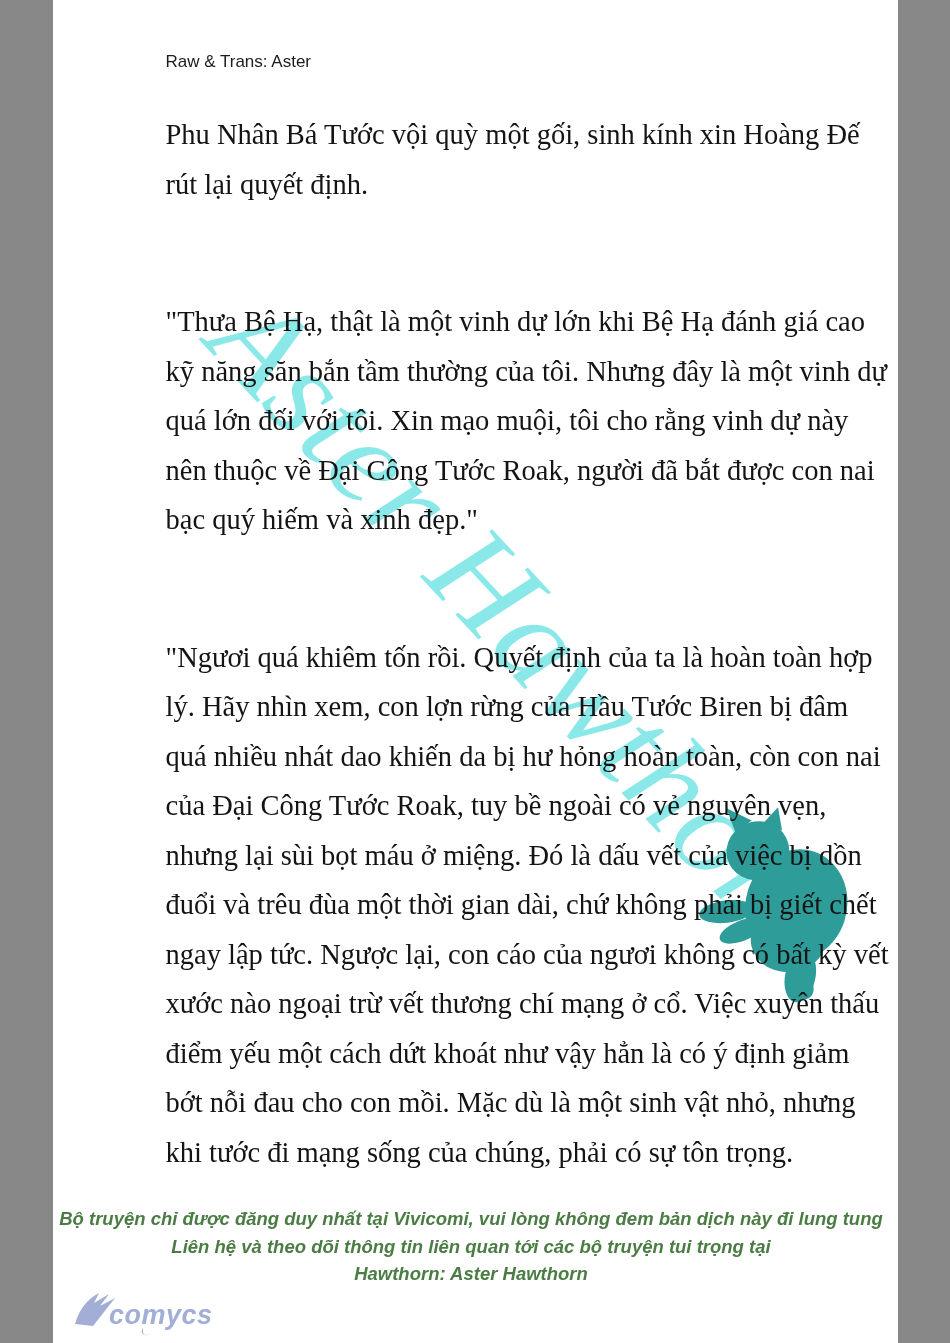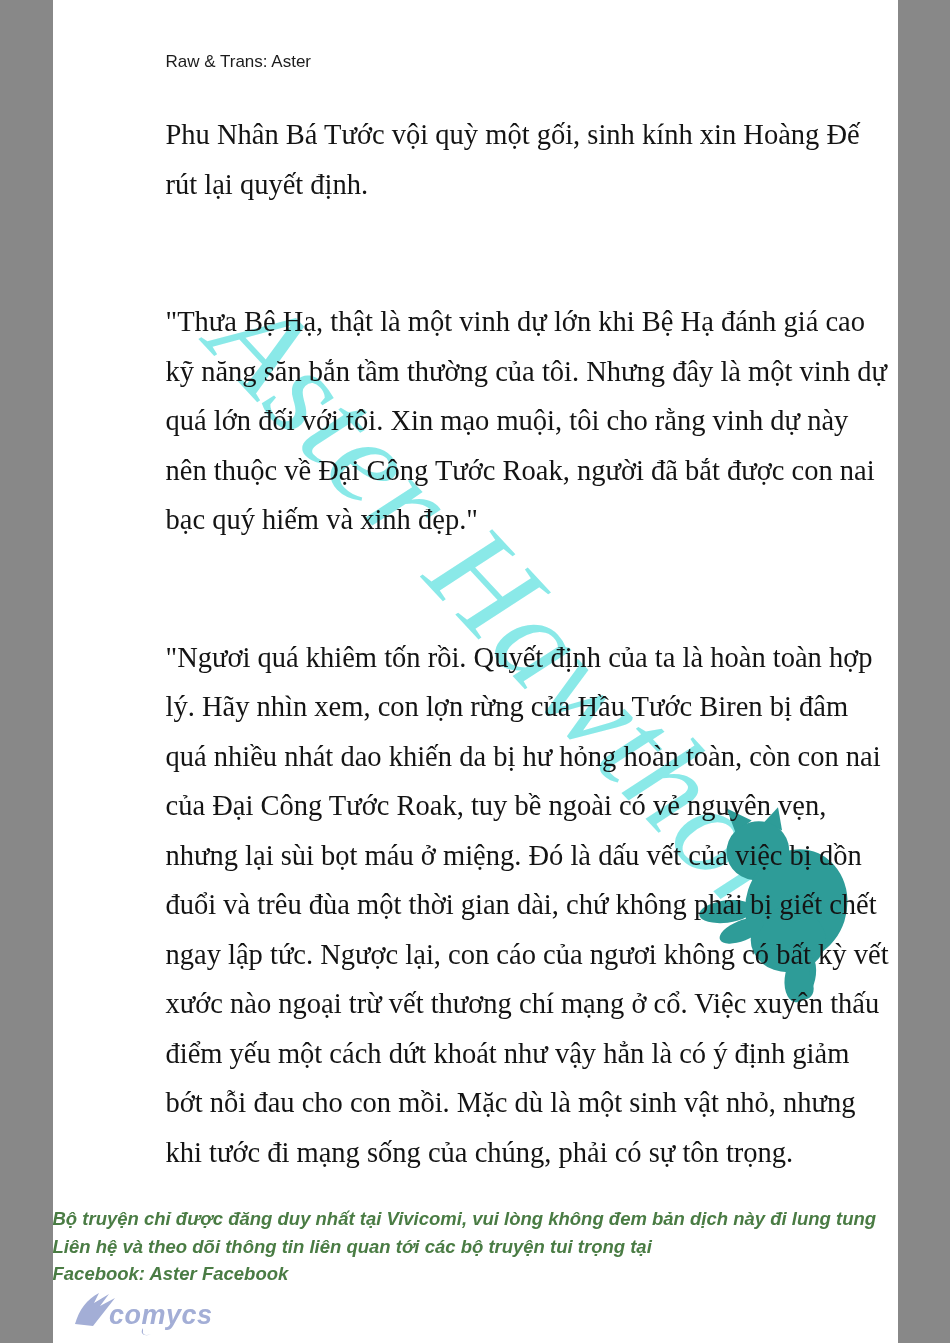--- a/index.html
+++ b/index.html
@@ -45,21 +45,21 @@
     width:727px;
     font-size:28.5px; line-height:49.5px;
     color:#141414;
     z-index:3;
   }
   .content p { margin:0 0 88px 0; }
   .content p:last-child { margin-bottom:0; }
   
   .footer-note {
     position:absolute; left:0; right:8px; top:1205px;
-    text-align:left;
+    text-align:center;
     font-family:"Liberation Sans", sans-serif;
     font-style:italic; font-weight:bold;
     font-size:18.5px; line-height:27.5px;
     color:var(--footer_green, #4a7c44);
     z-index:4;
   }
   
   .logo {
     position:absolute; left:16px; top:1286px;
     width:160px; height:52px;
@@ -99,21 +99,21 @@
 
   <div class="content">
     <p>Phu Nhân Bá Tước vội quỳ một gối, sinh kính xin Hoàng Đế rút lại quyết định.</p>
     <p>"Thưa Bệ Hạ, thật là một vinh dự lớn khi Bệ Hạ đánh giá cao kỹ năng săn bắn tầm thường của tôi. Nhưng đây là một vinh dự quá lớn đối với tôi. Xin mạo muội, tôi cho rằng vinh dự này nên thuộc về Đại Công Tước Roak, người đã bắt được con nai bạc quý hiếm và xinh đẹp."</p>
     <p>"Ngươi quá khiêm tốn rồi. Quyết định của ta là hoàn toàn hợp lý. Hãy nhìn xem, con lợn rừng của Hầu Tước Biren bị đâm quá nhiều nhát dao khiến da bị hư hỏng hoàn toàn, còn con nai của Đại Công Tước Roak, tuy bề ngoài có vẻ nguyên vẹn, nhưng lại sùi bọt máu ở miệng. Đó là dấu vết của việc bị dồn đuổi và trêu đùa một thời gian dài, chứ không phải bị giết chết ngay lập tức. Ngược lại, con cáo của ngươi không có bất kỳ vết xước nào ngoại trừ vết thương chí mạng ở cổ. Việc xuyên thấu điểm yếu một cách dứt khoát như vậy hẳn là có ý định giảm bớt nỗi đau cho con mồi. Mặc dù là một sinh vật nhỏ, nhưng khi tước đi mạng sống của chúng, phải có sự tôn trọng.</p>
   </div>
 
   <div class="footer-note">
     <div>Bộ truyện chỉ được đăng duy nhất tại Vivicomi, vui lòng không đem bản dịch này đi lung tung</div>
     <div>Liên hệ và theo dõi thông tin liên quan tới các bộ truyện tui trọng tại</div>
-    <div>Facebook: Aster Facebook</div>
+    <div>Hawthorn: Aster Hawthorn</div>
   </div>
 
   <div class="logo">
     <svg viewBox="0 0 160 52" xmlns="http://www.w3.org/2000/svg">
       <g fill="var(--logo_blue, #a3aed6)">
 
         <path d="M6,38 C10,24 18,13 30,7 L25,17 L40,8 L31,20 L46,12 L24,40 Z"></path>
         <text x="40" y="38" font-family="Liberation Sans, sans-serif" font-style="italic" font-weight="bold" font-size="27" letter-spacing="0.5">comycs</text>
         <path d="M74,42 C70,48 76,51 82,48 C78,50 73,49 74,45 Z"></path>
       </g>

